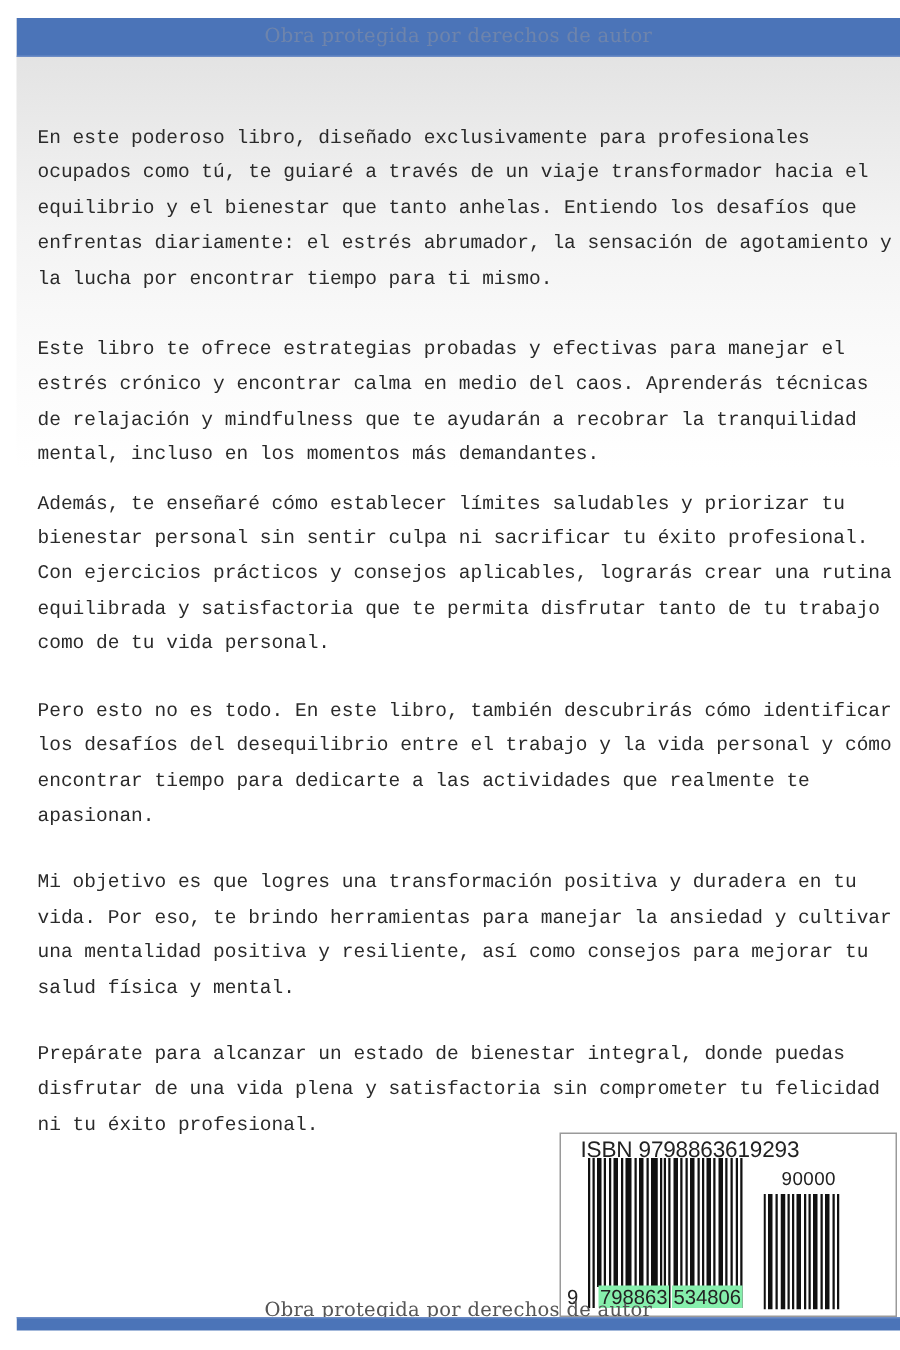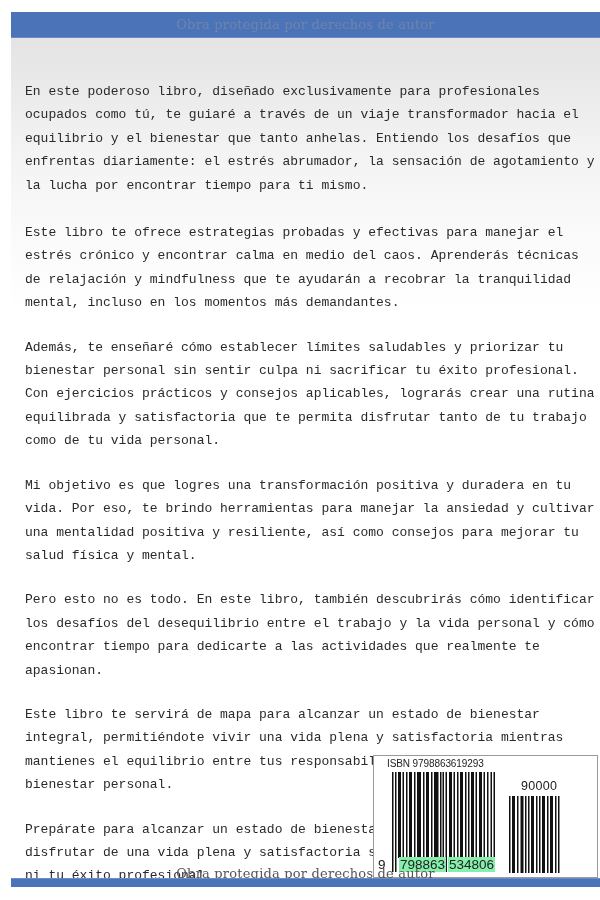--- a/index.html
+++ b/index.html
@@ -25,31 +25,31 @@
       opacity: 0.75;
     }
     .content {
       position: absolute; left: 14px; top: 68px; width: 570px;
       font-family: Liberation Mono, monospace;
       font-size: 13px; line-height: 23.4px;
       color: #2a2a2a;
     }
     .content p { margin: 0 0 21px 0; }
     .content p.p1 { margin-bottom: 24px; }
-    .content p.p2 { margin-bottom: 21px; }
+    .content p.p2 { margin-bottom: 9px; }
 
     .barcode-box {
       position: absolute; left: 362px; top: 743px; width: 225px; height: 123px;
       background: #ffffff;
       border: 1px solid #9a9a9a;
     }
     .isbn-label {
       position: absolute; left: 13px; top: 2px;
       font-family: "Liberation Sans", sans-serif;
-      font-size: 10px; color: #222; letter-spacing: -0.1px;
+      font-size: 15px; color: #222; letter-spacing: -0.1px;
     }
     .price-label {
       position: absolute; left: 147px; top: 23px;
       font-family: "Liberation Sans", sans-serif;
       font-size: 12.5px; color: #222; letter-spacing: 0.3px; text-align: right;
     }
     .bars-main { position: absolute; left: 18px; top: 16px; height: 100px; }
     .bars-addon { position: absolute; left: 135px; top: 40px; height: 77px; }
     .bars-main svg, .bars-addon svg { display: block; }
     .digits {
@@ -79,23 +79,22 @@
 <div class="page">
 
   <div class="top-bar">
     <span class="wm">Obra protegida por derechos de autor</span>
   </div>
 
   <div class="content">
     <p class="p1">En este poderoso libro, diseñado exclusivamente para profesionales ocupados como tú, te guiaré a través de un viaje transformador hacia el equilibrio y el bienestar que tanto anhelas. Entiendo los desafíos que enfrentas diariamente: el estrés abrumador, la sensación de agotamiento y la lucha por encontrar tiempo para ti mismo.</p>
     <p class="p2">Este libro te ofrece estrategias probadas y efectivas para manejar el estrés crónico y encontrar calma en medio del caos. Aprenderás técnicas de relajación y mindfulness que te ayudarán a recobrar la tranquilidad mental, incluso en los momentos más demandantes.</p>
     <p>Además, te enseñaré cómo establecer límites saludables y priorizar tu bienestar personal sin sentir culpa ni sacrificar tu éxito profesional. Con ejercicios prácticos y consejos aplicables, lograrás crear una rutina equilibrada y satisfactoria que te permita disfrutar tanto de tu trabajo como de tu vida personal.</p>
+    <p>Pero esto no es todo. En este libro, también descubrirás cómo identificar los desafíos del desequilibrio entre el trabajo y la vida personal y cómo encontrar tiempo para dedicarte a las actividades que realmente te apasionan.</p>
     <p>Mi objetivo es que logres una transformación positiva y duradera en tu vida. Por eso, te brindo herramientas para manejar la ansiedad y cultivar una mentalidad positiva y resiliente, así como consejos para mejorar tu salud física y mental.</p>
-    <p>Pero esto no es todo. En este libro, también descubrirás cómo identificar los desafíos del desequilibrio entre el trabajo y la vida personal y cómo encontrar tiempo para dedicarte a las actividades que realmente te apasionan.</p>
-    <p>Este libro te servirá de mapa para alcanzar un estado de bienestar integral, permitiéndote vivir una vida plena y satisfactoria mientras mantienes el equilibrio entre tus responsabilidades laborales y tu bienestar personal.</p>
     <p>Prepárate para alcanzar un estado de bienestar integral, donde puedas disfrutar de una vida plena y satisfactoria sin comprometer tu felicidad ni tu éxito profesional.</p>
   </div>
 
   <div class="barcode-box">
     <span class="isbn-label">ISBN 9798863619293</span>
     <div class="bars-main">
       <svg width="106" height="100" viewBox="0 0 106 100">
         <g fill="#111">
           <rect x="0" y="0" width="1.5" height="100"></rect>
           <rect x="3" y="0" width="1.5" height="100"></rect>

